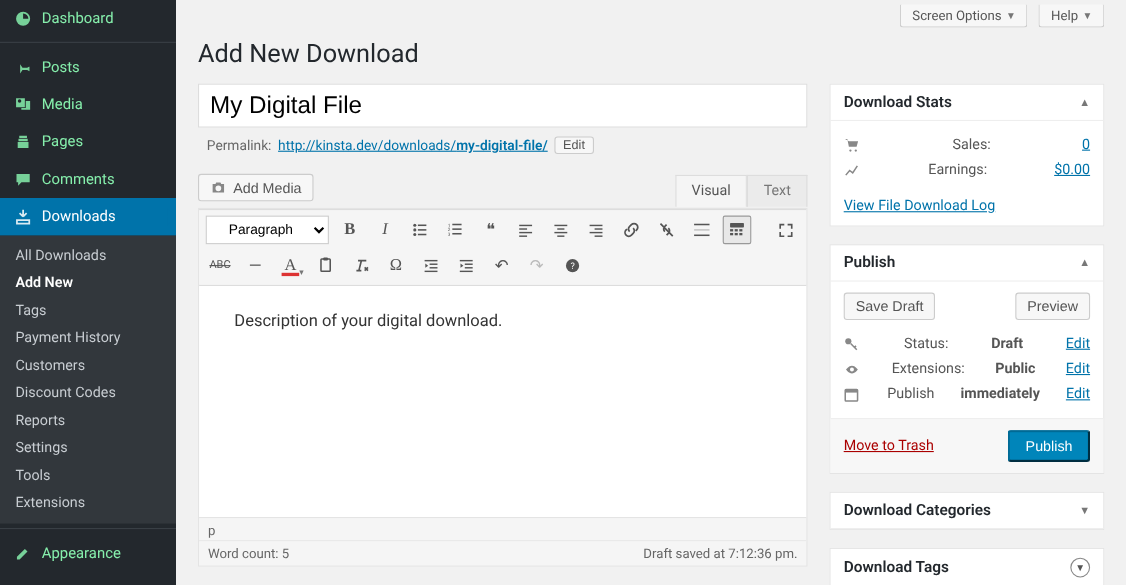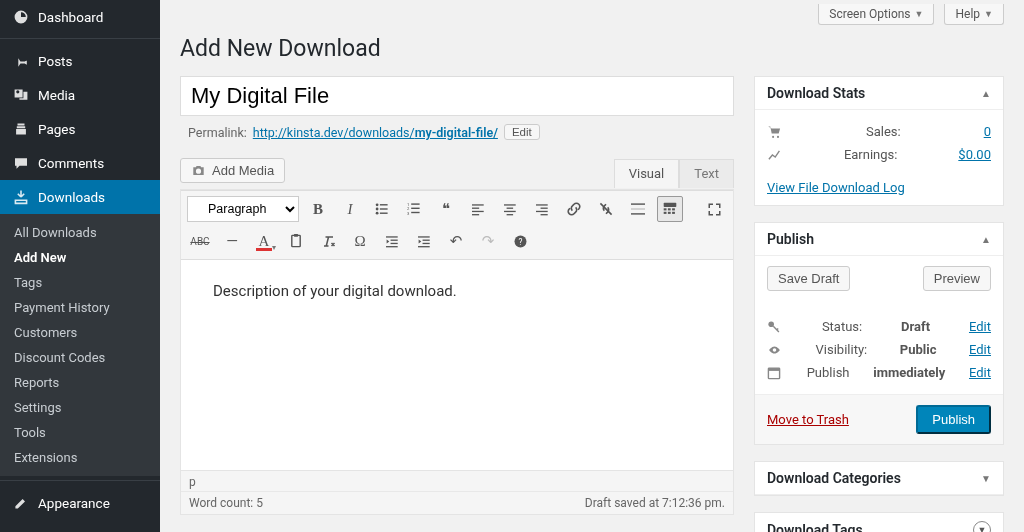--- a/index.html
+++ b/index.html
@@ -20,21 +20,21 @@
     left: 0; top: 0;
     width: 160px;
     height: 100%;
     background: #23282d;
     color: #eee;
   }
   .s-item, .s-sub {
     display: flex;
     align-items: center;
     padding: 8px 10px;
-    color: #ffffff;
+    color: #86efac;
     cursor: pointer;
     font-size: 13.5px;
     position: relative;
   }
   .s-item .ic {
     width: 22px; height: 18px;
     display: inline-flex;
     align-items: center; justify-content: center;
     margin-right: 6px;
     opacity: .85;
@@ -516,42 +516,42 @@
           </div>
         </div>
       </div>
 
       <div class="metabox">
         <div class="mb-head">
           <h2>Publish</h2>
           <span class="mb-toggle">▲</span>
         </div>
         <div class="mb-body">
-          <div style="display:flex;justify-content:space-between;margin-bottom:24px;">
+          <div style="display:flex;justify-content:space-between;margin-bottom:10px;">
             <button class="btn">Save Draft</button>
             <button class="btn">Preview</button>
           </div>
           <div class="stat-row">
             <span class="ic">
               <svg width="14" height="14" viewBox="0 0 20 20" fill="#888">
                   <circle cx="6" cy="6" r="4"></circle>
                   <path d="M9 9l8 8m-3-3l2-2" stroke="#888" stroke-width="2"></path>
                 </svg>
             </span>
             <span>Status:</span>
             <b>Draft</b>
             <a>Edit</a>
           </div>
           <div class="stat-row">
             <span class="ic">
               <svg width="15" height="12" viewBox="0 0 20 20" fill="#888">
                   <path d="M10 4C5 4 1 10 1 10s4 6 9 6 9-6 9-6-4-6-9-6zm0 9a3 3 0 110-6 3 3 0 010 6z"></path>
                 </svg>
             </span>
-            <span>Visibility:</span>
+            <span>Extensions:</span>
             <b>Public</b>
             <a>Edit</a>
           </div>
           <div class="stat-row">
             <span class="ic">
               <svg width="14" height="14" viewBox="0 0 20 20" fill="#888">
                   <rect x="2" y="3" width="16" height="15" rx="1" fill="none" stroke="#888" stroke-width="2"></rect>
                   <rect x="2" y="3" width="16" height="4"></rect>
                 </svg>
             </span>

